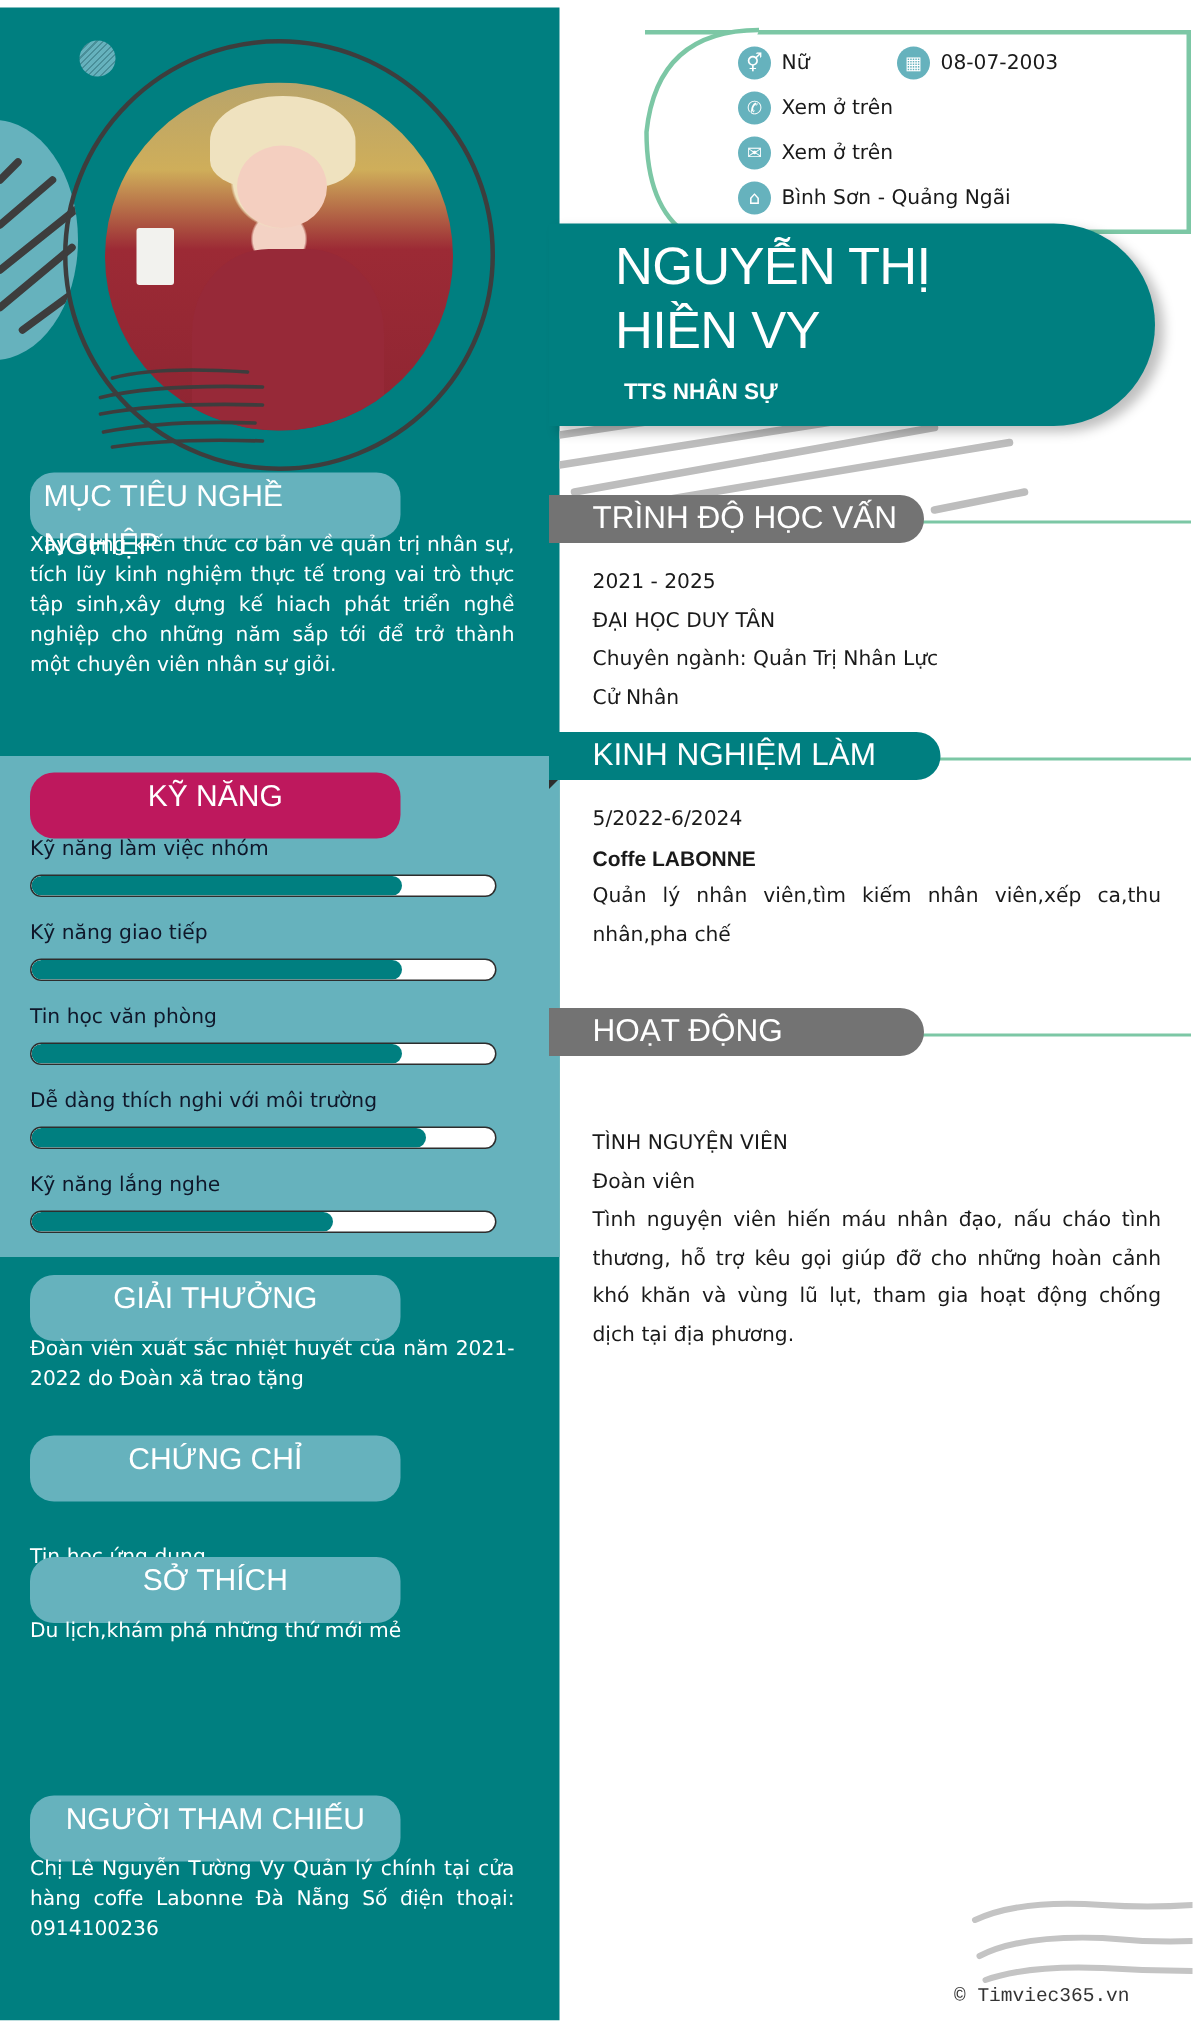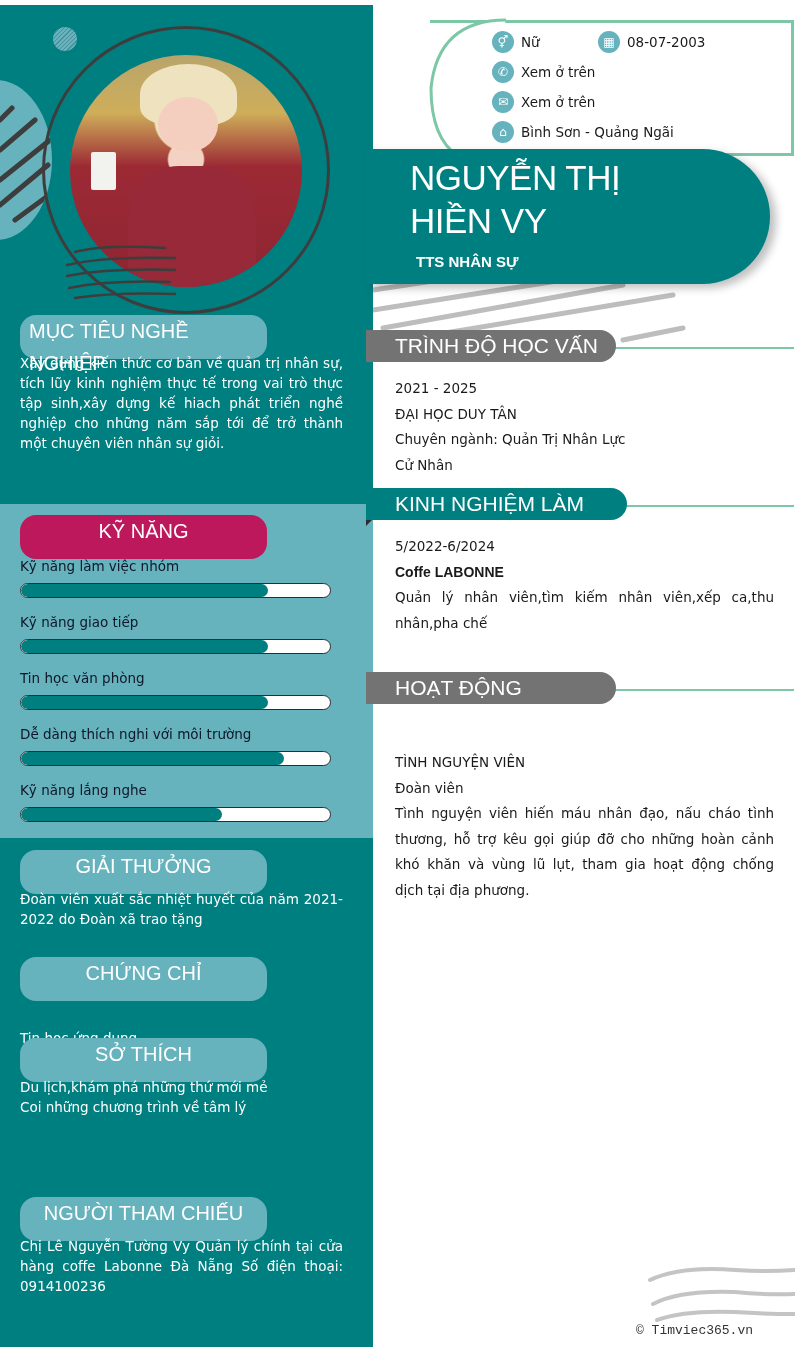--- a/index.html
+++ b/index.html
@@ -122,21 +122,20 @@
 
 <div class="pill-heading" style="top:850px;">GIẢI THƯỞNG</div>
 <div class="side-text" style="top:889px;">Đoàn viên xuất sắc nhiệt huyết của năm 2021-2022 do Đoàn xã trao tặng</div>
 
 <div class="pill-heading" style="top:957px;">CHỨNG CHỈ</div>
 <div class="side-text" style="top:1028px;">Tin học ứng dụng</div>
 
 <div class="pill-heading" style="top:1038px;">SỞ THÍCH</div>
 <div class="side-text" style="top:1077px;">
   <div>Du lịch,khám phá những thứ mới mẻ</div>
-  <div>Coi những chương trình về tâm lý</div>
 </div>
 
 <div class="pill-heading" style="top:1197px;">NGƯỜI THAM CHIẾU</div>
 <div class="side-text" style="top:1236px;">Chị Lê Nguyễn Tường Vy Quản lý chính tại cửa hàng coffe Labonne Đà Nẵng Số điện thoại: 0914100236</div>
 
 <div class="contact-box"></div>
 <svg style="position:absolute;left:428px;top:18px;" width="80" height="140" viewBox="0 0 80 140">
   <path d="M78 2 Q10 2 3 70 Q3 120 30 138" stroke="#7cc7a5" stroke-width="3" fill="#fff"></path>
 </svg>
 

